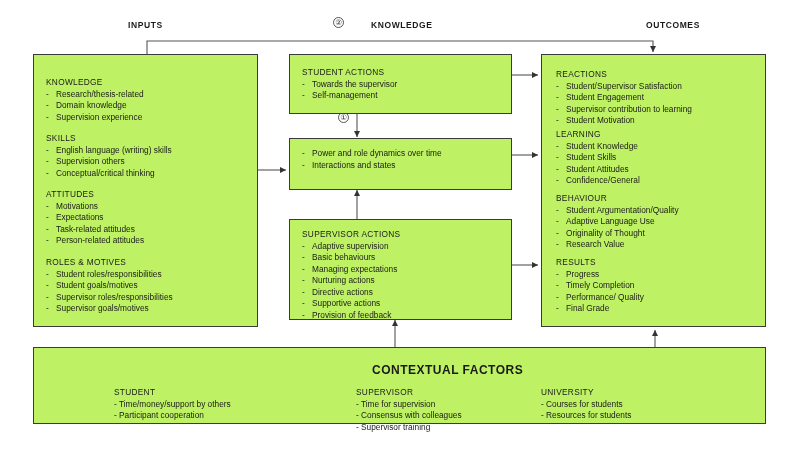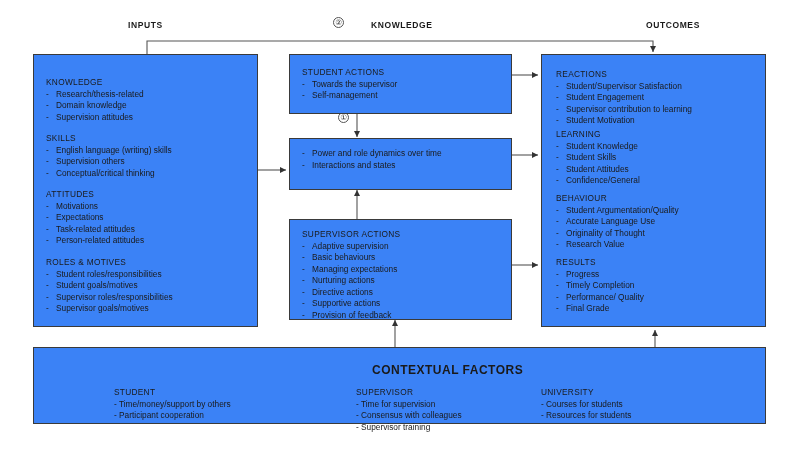--- a/index.html
+++ b/index.html
@@ -19,21 +19,21 @@
     position: absolute;
     font-size: 8.5px;
     font-weight: bold;
     letter-spacing: 0.6px;
     color: #1a1a1a;
     white-space: nowrap;
   }
   .box {
     position: absolute;
     border: 1.3px solid #3a3a3a;
-    background: #3b82f6;
+    background: #bef264;
     box-sizing: border-box;
   }
   .grp {
     position: absolute;
   }
   .grp-title {
     font-size: 8.3px;
     color: #1a1a1a;
     letter-spacing: 0.3px;
     white-space: nowrap;
@@ -127,21 +127,21 @@
   <div class="circ" style="left:722px; top:152px;">⑥</div>
   <div class="circ" style="left:722px; top:218px;">④</div>
   <div class="circ" style="left:330px; top:362px;">③</div>
   <div class="circ" style="left:352px; top:362px;">⑧</div>
 
   <div class="box" style="left:33px; top:54px; width:225px; height:273px;">
     <div class="grp" style="left:12px; top:22px;">
       <div class="grp-title">KNOWLEDGE</div>
       <div class="grp-item"><span class="dash">-</span><span>Research/thesis-related</span></div>
       <div class="grp-item"><span class="dash">-</span><span>Domain knowledge</span></div>
-      <div class="grp-item"><span class="dash">-</span><span>Supervision attitudes</span></div>
+      <div class="grp-item"><span class="dash">-</span><span>Supervision experience</span></div>
     </div>
     <div class="grp" style="left:12px; top:78px;">
       <div class="grp-title">SKILLS</div>
       <div class="grp-item"><span class="dash">-</span><span>English language (writing) skills</span></div>
       <div class="grp-item"><span class="dash">-</span><span>Supervision others</span></div>
       <div class="grp-item"><span class="dash">-</span><span>Conceptual/critical thinking</span></div>
     </div>
     <div class="grp" style="left:12px; top:134px;">
       <div class="grp-title">ATTITUDES</div>
       <div class="grp-item"><span class="dash">-</span><span>Motivations</span></div>
@@ -197,21 +197,21 @@
     <div class="grp" style="left:14px; top:74px;">
       <div class="grp-title">LEARNING</div>
       <div class="grp-item"><span class="dash">-</span><span>Student Knowledge</span></div>
       <div class="grp-item"><span class="dash">-</span><span>Student Skills</span></div>
       <div class="grp-item"><span class="dash">-</span><span>Student Attitudes</span></div>
       <div class="grp-item"><span class="dash">-</span><span>Confidence/General</span></div>
     </div>
     <div class="grp" style="left:14px; top:138px;">
       <div class="grp-title">BEHAVIOUR</div>
       <div class="grp-item"><span class="dash">-</span><span>Student Argumentation/Quality</span></div>
-      <div class="grp-item"><span class="dash">-</span><span>Accurate Language Use</span></div>
+      <div class="grp-item"><span class="dash">-</span><span>Adaptive Language Use</span></div>
       <div class="grp-item"><span class="dash">-</span><span>Originality of Thought</span></div>
       <div class="grp-item"><span class="dash">-</span><span>Research Value</span></div>
     </div>
     <div class="grp" style="left:14px; top:202px;">
       <div class="grp-title">RESULTS</div>
       <div class="grp-item"><span class="dash">-</span><span>Progress</span></div>
       <div class="grp-item"><span class="dash">-</span><span>Timely Completion</span></div>
       <div class="grp-item"><span class="dash">-</span><span>Performance/ Quality</span></div>
       <div class="grp-item"><span class="dash">-</span><span>Final Grade</span></div>
     </div>

